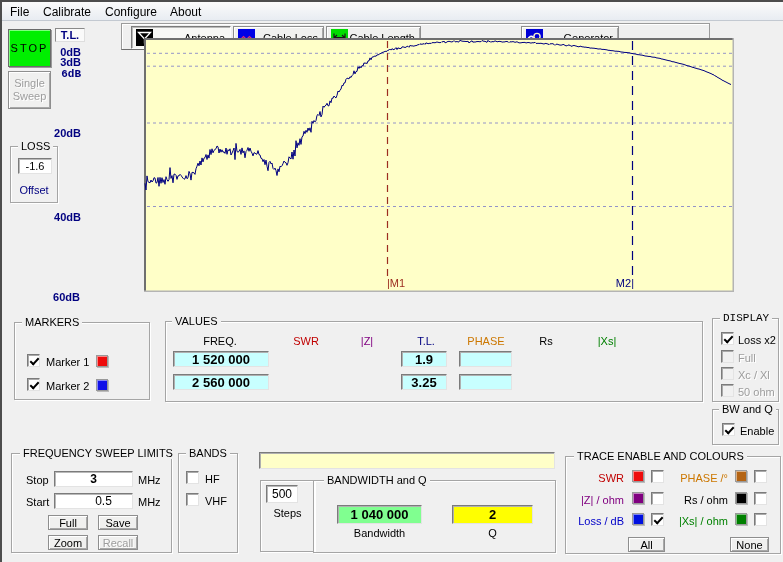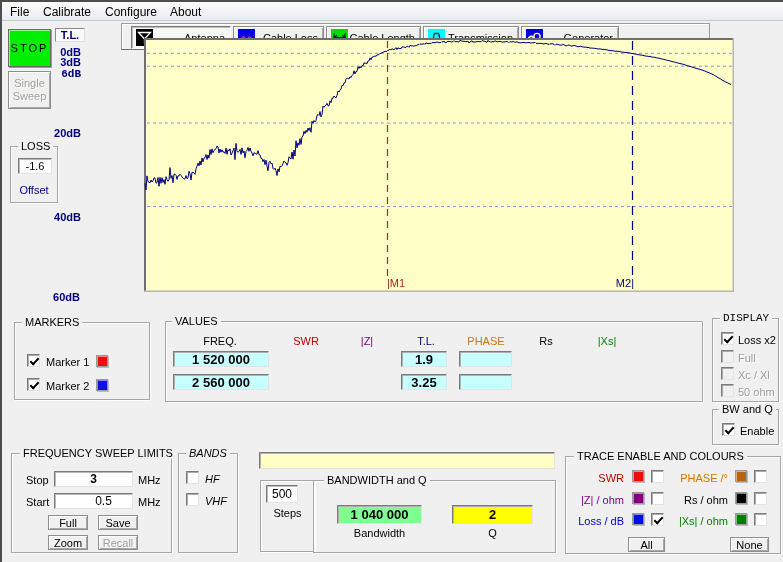--- a/index.html
+++ b/index.html
@@ -71,26 +71,20 @@
         <path d="M2.5,3.5 H14.5 L8.5,10 Z M8.5,10 V14.5" stroke="#fff" stroke-width="1.3" fill="none"></path>
       </svg>
 <span>Antenna</span>
     </div>
 <div class="tbtn" style="left:204px;width:95px;">
 <svg width="17" height="17" style="background:#00dd00;">
         <path d="M3,4.5 V12.5 M14,4.5 V12.5 M3,8.5 H14 M6,6 L3.5,8.5 L6,11 M11,6 L13.5,8.5 L11,11" stroke="#151515" stroke-width="1.2" fill="none"></path>
       </svg>
 <span>Cable Length</span>
     </div>
-<div class="tbtn" style="left:301px;width:96px;">
-<svg width="17" height="17" style="background:#00ffff;">
-        <path d="M1.5,13 H4.5 C5.5,13 5.5,4.5 6.5,4.5 H10.5 C11.5,4.5 11.5,13 12.5,13 H15.5" stroke="#0b3844" stroke-width="1.5" fill="none"></path>
-      </svg>
-<span>Transmission</span>
-    </div>
 <div class="tbtn" style="left:399px;width:98px;">
 <svg width="17" height="17" style="background:#0000d6;">
         <path d="M1.5,11.5 C3,7 5.5,6.5 7.5,8.5 C9,10 10.5,10.5 12,9.5" stroke="#fafaf0" stroke-width="1.7" fill="none"></path>
         <circle cx="11" cy="7.5" r="3.1" stroke="#f7f2c8" stroke-width="1.4" fill="none"></circle>
       </svg>
 <span>Generator</span>
     </div>
 </div>
 
 <div class="abs" style="left:121px;top:38px;width:590px;height:214px;padding-left:23px;">
@@ -167,21 +161,21 @@
 <span class="abs" style="left:126px;top:20px;">MHz</span>
 <span class="abs" style="left:14px;top:42px;">Start</span>
 <div class="abs sunken" style="left:42px;top:39px;width:79px;height:16px;text-align:center;font-weight:normal;font-size:12px;line-height:14px;padding-left:20px;">0.5</div>
 <span class="abs" style="left:126px;top:42px;">MHz</span>
 <div class="btn abs" style="left:36px;top:61px;width:40px;height:15px;line-height:14px;">Full</div>
 <div class="btn abs" style="left:86px;top:61px;width:40px;height:15px;line-height:14px;">Save</div>
 <div class="btn abs" style="left:36px;top:81px;width:40px;height:15px;line-height:14px;">Zoom</div>
 <div class="btn abs dis-t" style="left:86px;top:81px;width:40px;height:15px;line-height:14px;">Recall</div>
 </div>
 
-<div class="abs group" style="left:178px;top:453px;width:60px;height:100px;font-style:italic;">
+<div class="abs group" style="left:178px;top:453px;width:60px;height:100px;">
 <span class="glabel" style="left:7px;">BANDS</span>
 <span class="cb" style="left:7px;top:17px;"></span>
 <span class="abs" style="left:26px;top:19px;">HF</span>
 <span class="cb" style="left:7px;top:39px;"></span>
 <span class="abs" style="left:26px;top:41px;">VHF</span>
 </div>
 
 <div class="abs" style="left:259px;top:452px;width:296px;height:17px;background:#ffffc8;border:1px solid;border-color:#7b7b7b #e3e3e3 #e3e3e3 #7b7b7b;box-shadow:inset 1px 1px 0 #b0b0b0;"></div>
 
 <div class="abs group" style="left:260px;top:480px;width:55px;height:72px;">

